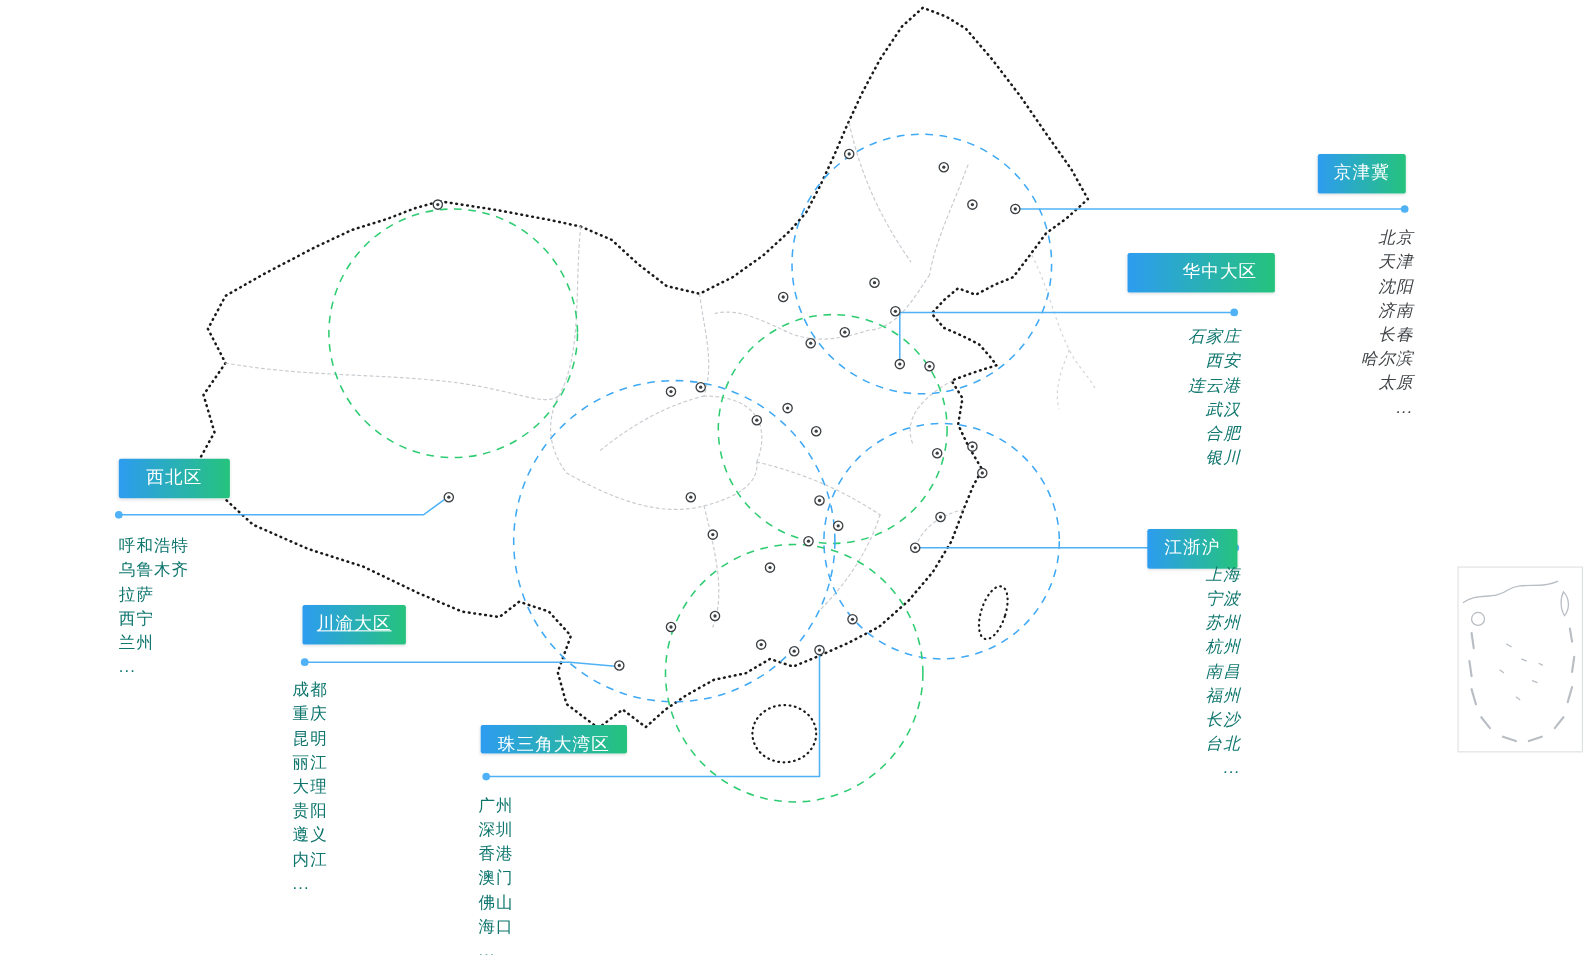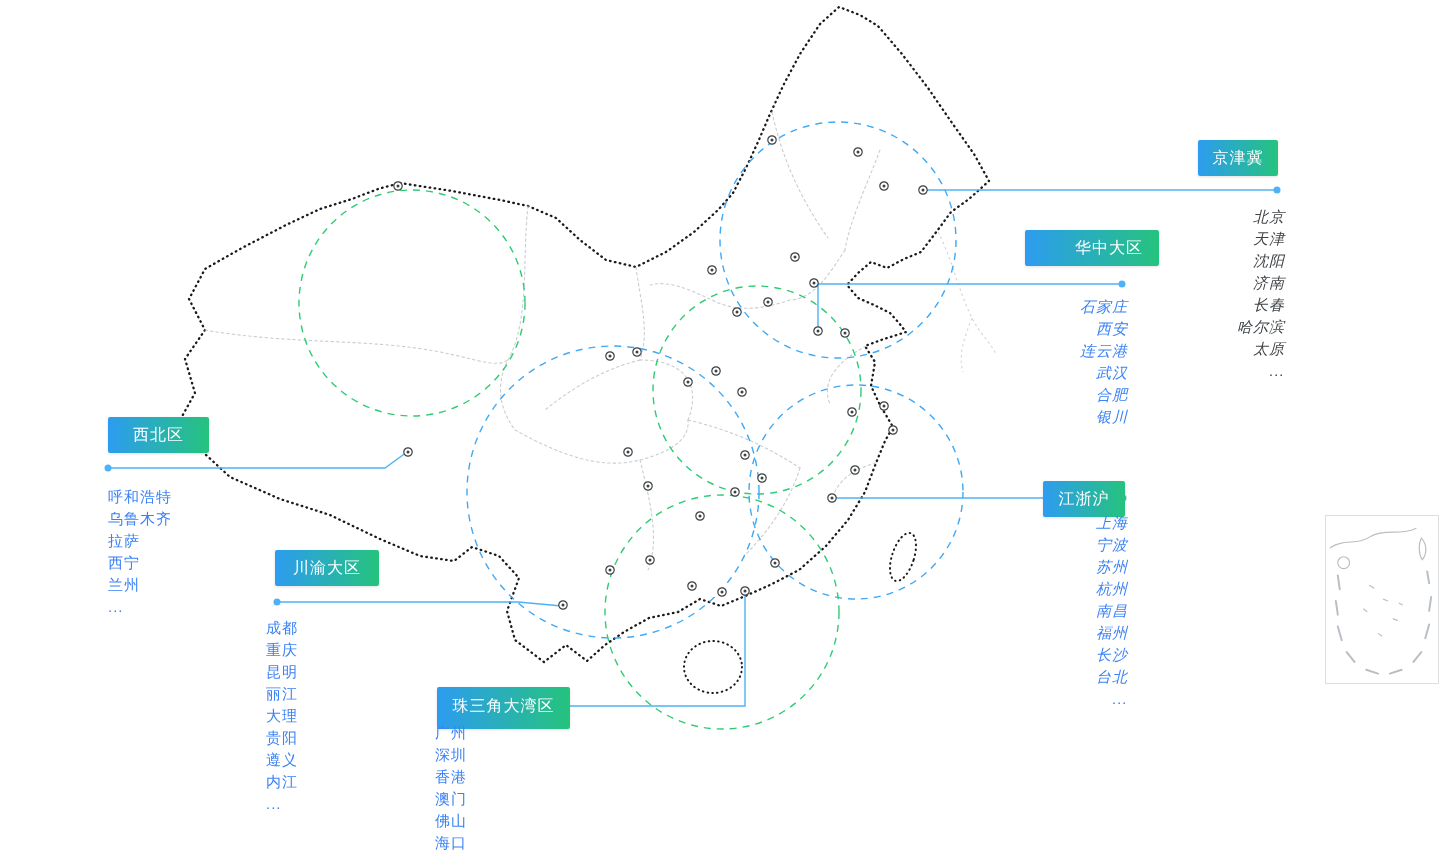--- a/index.html
+++ b/index.html
@@ -25,26 +25,26 @@
   .cdot{fill:#4fb2f6;}
 
   
   .tag{position:absolute;height:36px;line-height:36px;text-align:center;color:#fff;
        font-size:16px;letter-spacing:1px;border-radius:2px;
        background:linear-gradient(90deg,#2d9cf0 0%,#25c37d 100%);
        box-shadow:0 1px 3px rgba(0,0,0,.12);}
   #tag-jingjinji{left:1198px;top:140px;width:80px;}
   #tag-huazhong{left:1025px;top:230px;width:100px;padding-left:34px;}
   #tag-xibei{left:108px;top:417px;width:101px;}
-  #tag-chuanyu{left:275px;top:550px;width:104px;}
-  #tag-zhusanjiao{left:437px;top:687px;width:133px;height:42px;line-height:38px;}
+  #tag-chuanyu{left:275px;top:550px;width:94px;text-decoration:underline;}
+  #tag-zhusanjiao{left:437px;top:659px;width:133px;height:26px;line-height:38px;}
   #tag-jiangzhehu{left:1043px;top:448px;width:82px;margin-top:33px;}
 
   
-  .cities{position:absolute;font-size:15px;line-height:22px;color:#3b82f6;letter-spacing:1px;}
+  .cities{position:absolute;font-size:15px;line-height:22px;color:#0f766e;letter-spacing:1px;}
   .cities.dark{color:#3f4346;}
   .cities.right{text-align:right;font-style:italic;}
   #cities-jingjinji{right:155px;top:206px;}
   #cities-huazhong{right:312px;top:296px;}
   #cities-xibei{left:108px;top:486px;}
   #cities-chuanyu{left:266px;top:617px;}
   #cities-zhusanjiao{left:435px;top:722px;}
   #cities-jiangzhehu{right:312px;top:512px;}
 
   

